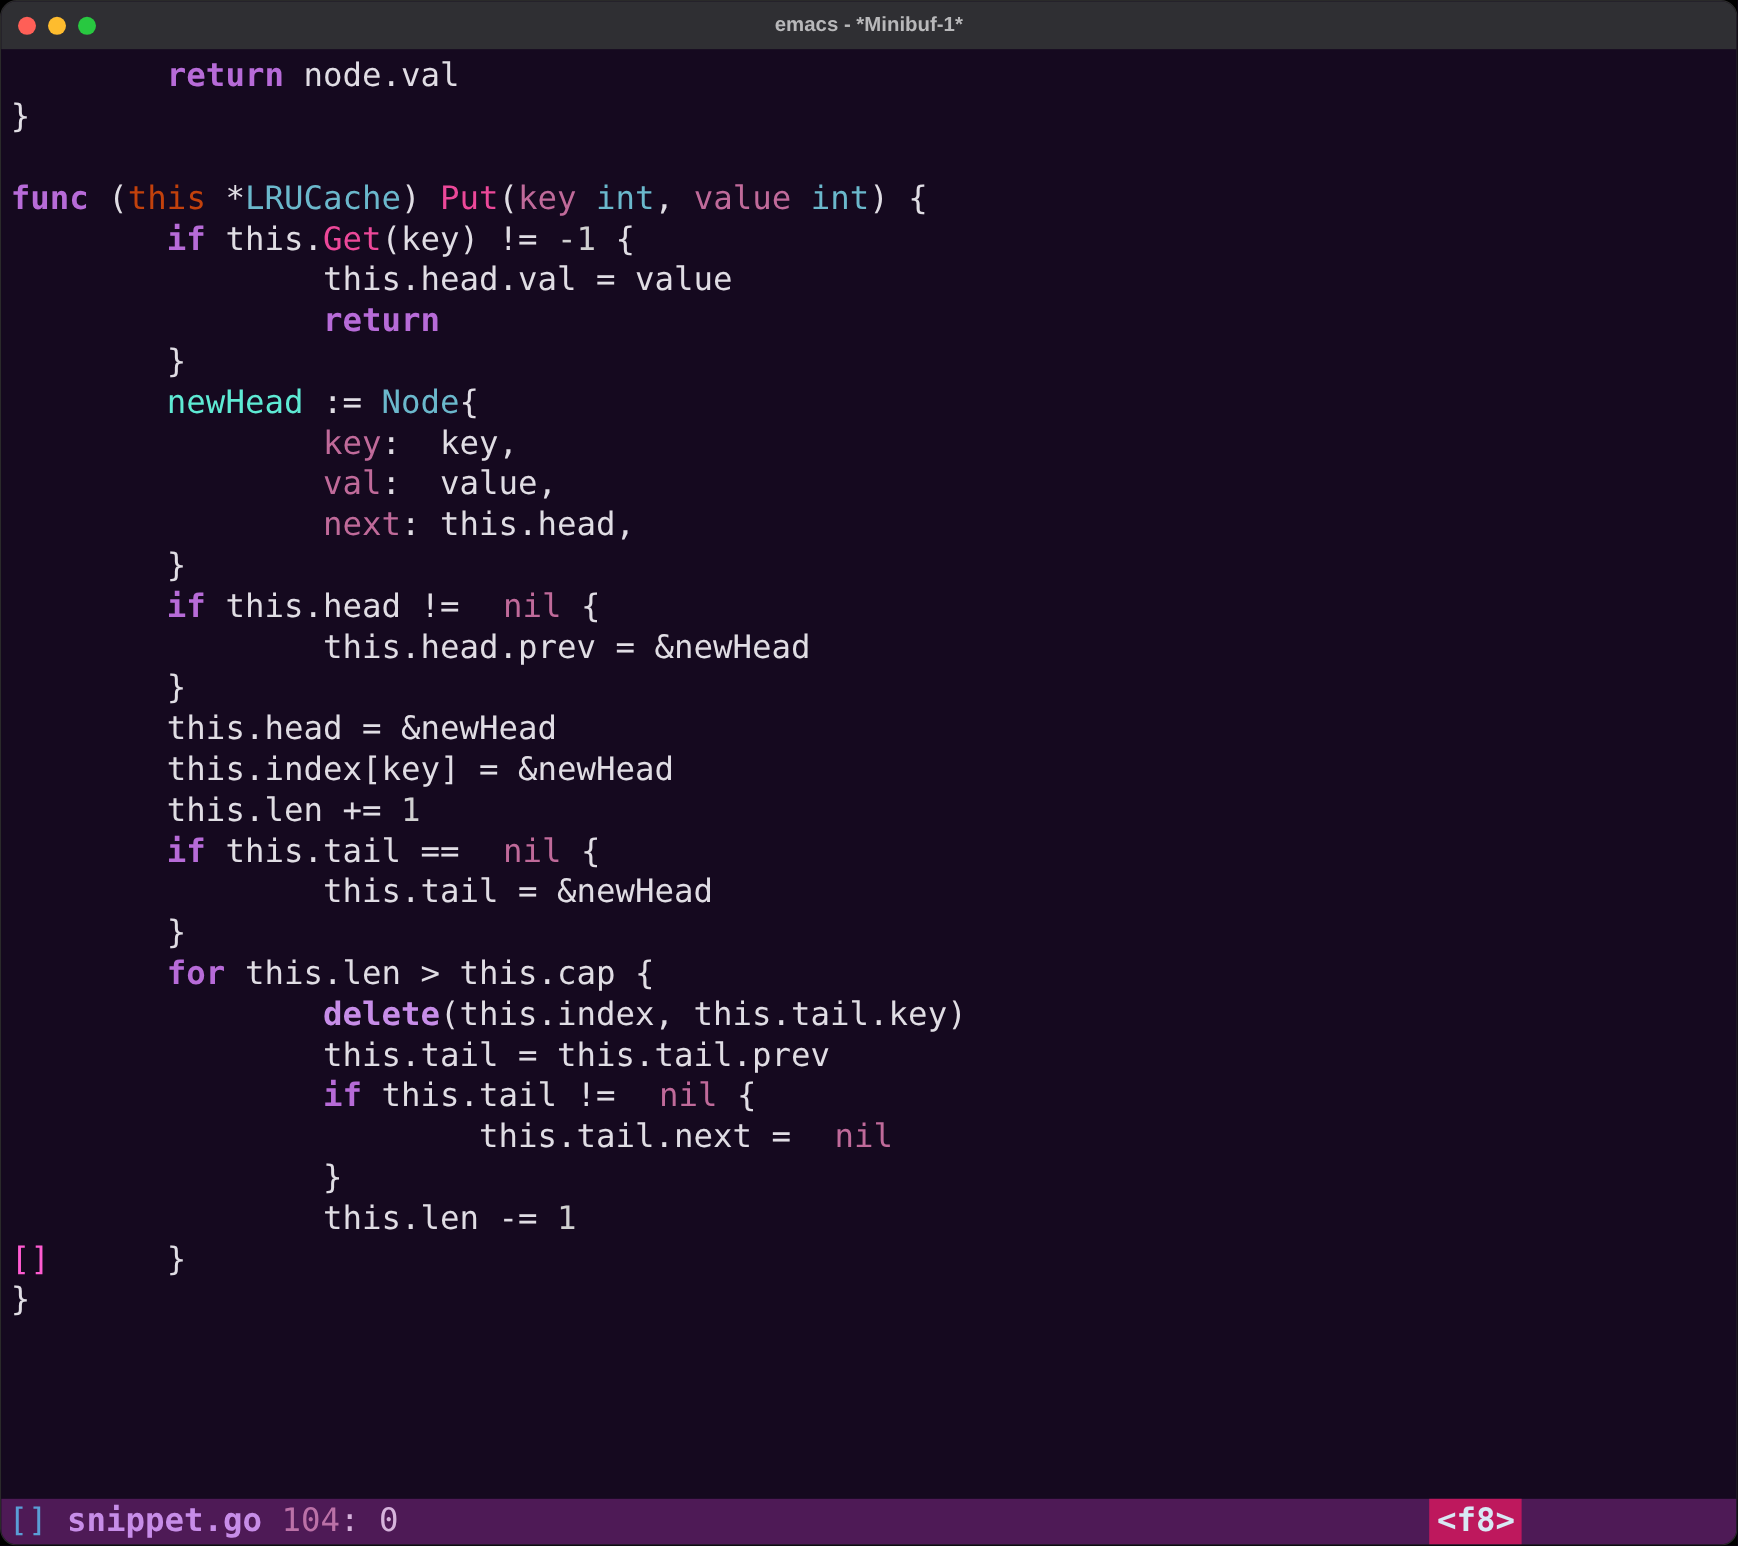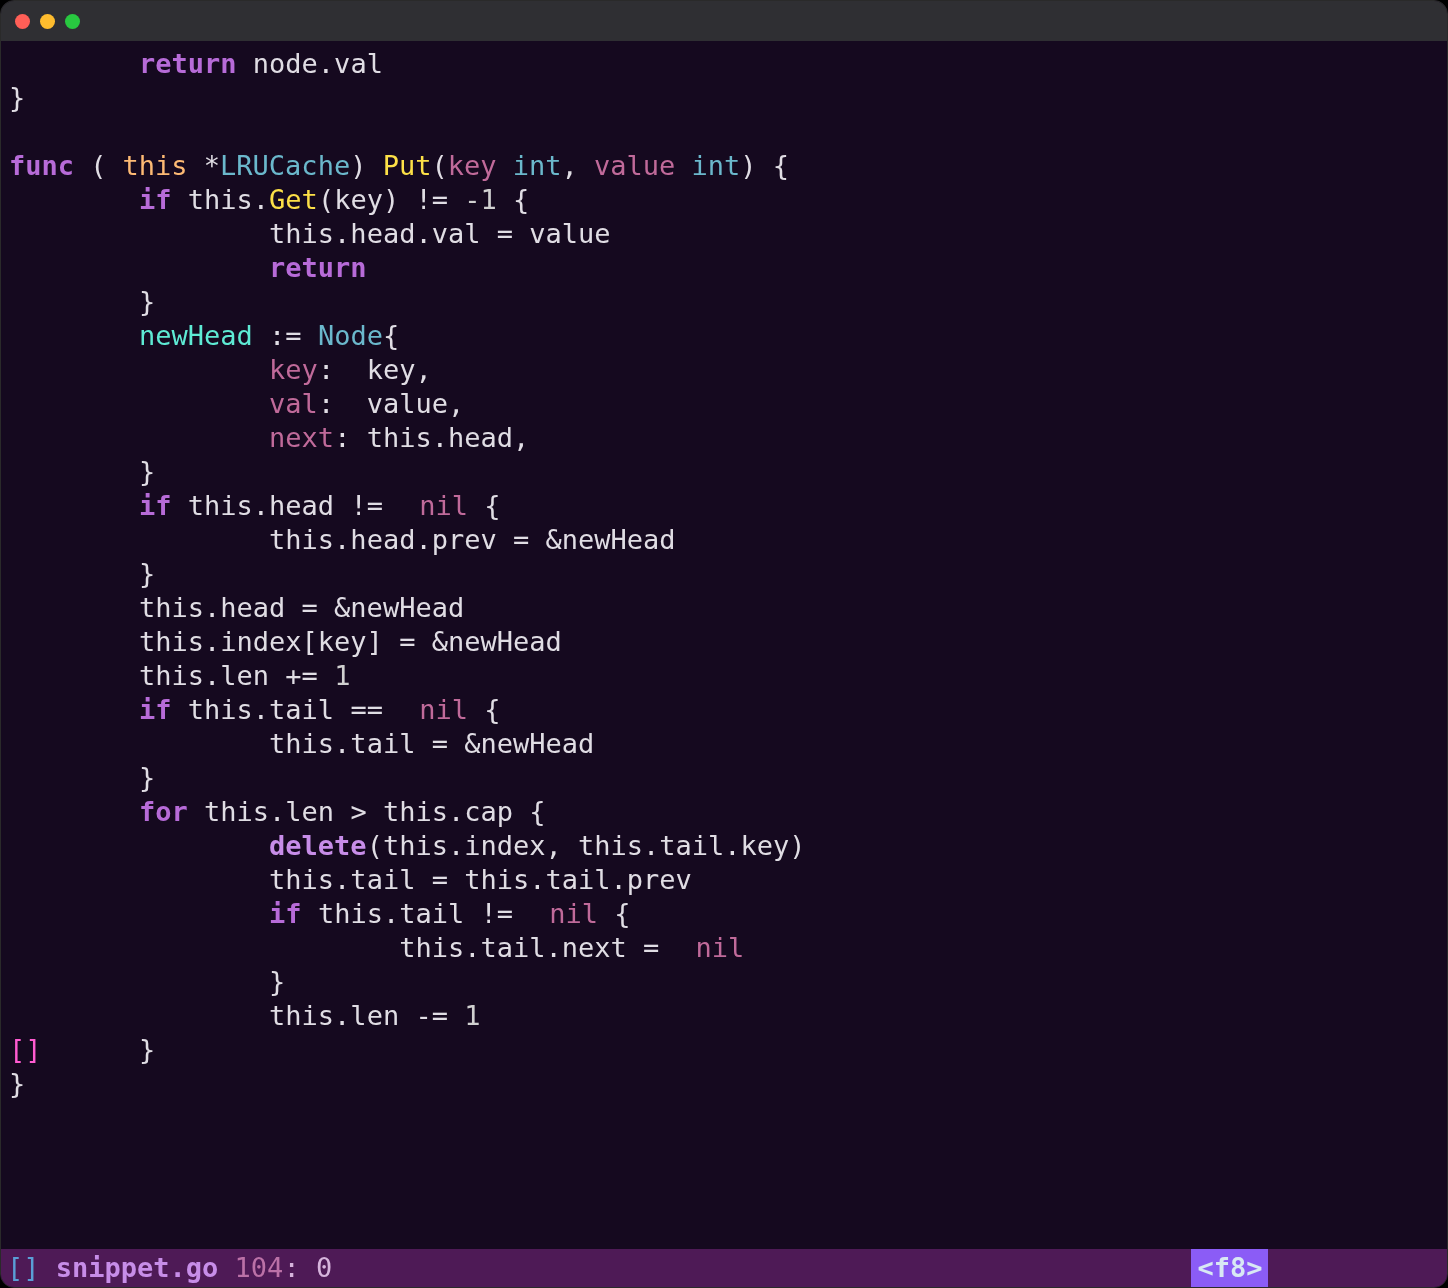--- a/index.html
+++ b/index.html
@@ -75,21 +75,21 @@
     align-items: center;
     flex-shrink: 0;
     padding: 0 6px;
     white-space: pre;
   }
   .modeline .brackets { color: #5a9ed6; }
   .modeline .fname { color: #c78de8; font-weight: 600; text-align: right; }
   .modeline .lineno { color: #bb71a7; }
   .modeline .colno { color: #d6b4dc; }
   .key-badge {
-    background: #8b5cf6;
+    background: #be185d;
     color: #d8e8f4;
     padding: 0 6px;
     font-weight: 700;
   }
   .cmdname { color: #e0dde4; font-weight: 600; }
 
   .minibuffer {
     height: 40px;
     line-height: 40px;
     background: #15091f;
@@ -105,23 +105,23 @@
     display: inline-block;
     width: 16px;
     height: 30px;
     background: #ff5bd1;
     vertical-align: middle;
     margin-left: 4px;
   }
 
   
   .kw { color: #b76bd8; font-weight: 700; }      
-  .this { color: #fdba74; margin-left: 16px; }                       
+  .this { color: #c2410c; }                       
   .type { color: #6bb8cc; }                       
-  .fn { color: #fde047; }                         
+  .fn { color: #ec4899; }                         
   .field { color: #c06a9a; text-align: right; }                      
   .builtin { color: #c78de8; font-weight: 600;}   
   .var { color: #5eead4; }                        
   .nil { color: #c06a9a; margin-left: 20px; }                        
   .num { color: #d0d0d0; }
   .plain { color: #e0dde4; }
   .brace-hl { color: #ff5bd1; }                   
 
   .modeline-gap { flex: 1; }
 </style>
@@ -129,20 +129,21 @@
 <body>
 
 <div class="window">
 
   <div class="titlebar">
     <div class="traffic-lights">
       <div class="traffic-light tl-close"></div>
       <div class="traffic-light tl-min"></div>
       <div class="traffic-light tl-max"></div>
     </div>
+    <div class="title">emacs -  *Minibuf-1*</div>
   </div>
 
   <div class="editor" id="editor"><div>        <span class="kw">return </span><span class="plain">node.val</span></div><div><span class="plain">}</span></div><div>&nbsp;</div><div><span class="kw">func </span><span class="plain">(</span><span class="this">this</span><span class="plain"> *</span><span class="type">LRUCache</span><span class="plain">) </span><span class="fn">Put</span><span class="plain">(</span><span class="field">key </span><span class="type">int</span><span class="plain">, </span><span class="field">value </span><span class="type">int</span><span class="plain">) {</span></div><div>        <span class="kw">if </span><span class="plain">this.</span><span class="fn">Get</span><span class="plain">(key) != </span><span class="num">-1</span><span class="plain"> {</span></div><div>                <span class="plain">this.head.val = value</span></div><div>                <span class="kw">return</span></div><div>        <span class="plain">}</span></div><div>        <span class="var">newHead</span><span class="plain"> := </span><span class="type">Node</span><span class="plain">{</span></div><div>                <span class="field">key</span><span class="plain">:  key,</span></div><div>                <span class="field">val</span><span class="plain">:  value,</span></div><div>                <span class="field">next</span><span class="plain">: this.head,</span></div><div>        <span class="plain">}</span></div><div>        <span class="kw">if </span><span class="plain">this.head != </span><span class="nil">nil</span><span class="plain"> {</span></div><div>                <span class="plain">this.head.prev = &amp;newHead</span></div><div>        <span class="plain">}</span></div><div>        <span class="plain">this.head = &amp;newHead</span></div><div>        <span class="plain">this.index[key] = &amp;newHead</span></div><div>        <span class="plain">this.len += </span><span class="num">1</span></div><div>        <span class="kw">if </span><span class="plain">this.tail == </span><span class="nil">nil</span><span class="plain"> {</span></div><div>                <span class="plain">this.tail = &amp;newHead</span></div><div>        <span class="plain">}</span></div><div>        <span class="kw">for </span><span class="plain">this.len &gt; this.cap {</span></div><div>                <span class="builtin">delete</span><span class="plain">(this.index, this.tail.key)</span></div><div>                <span class="plain">this.tail = this.tail.prev</span></div><div>                <span class="kw">if </span><span class="plain">this.tail != </span><span class="nil">nil</span><span class="plain"> {</span></div><div>                        <span class="plain">this.tail.next = </span><span class="nil">nil</span></div><div>                <span class="plain">}</span></div><div>                <span class="plain">this.len -= </span><span class="num">1</span></div><div><span class="brace-hl">[]</span><span class="plain">      }</span></div><div><span class="plain">}</span></div></div>
 
   <div class="modeline">
     <span class="brackets">[]</span>
     <span> </span>
     <span class="fname">snippet.go</span>
     <span> </span>
     <span class="lineno">104</span>

